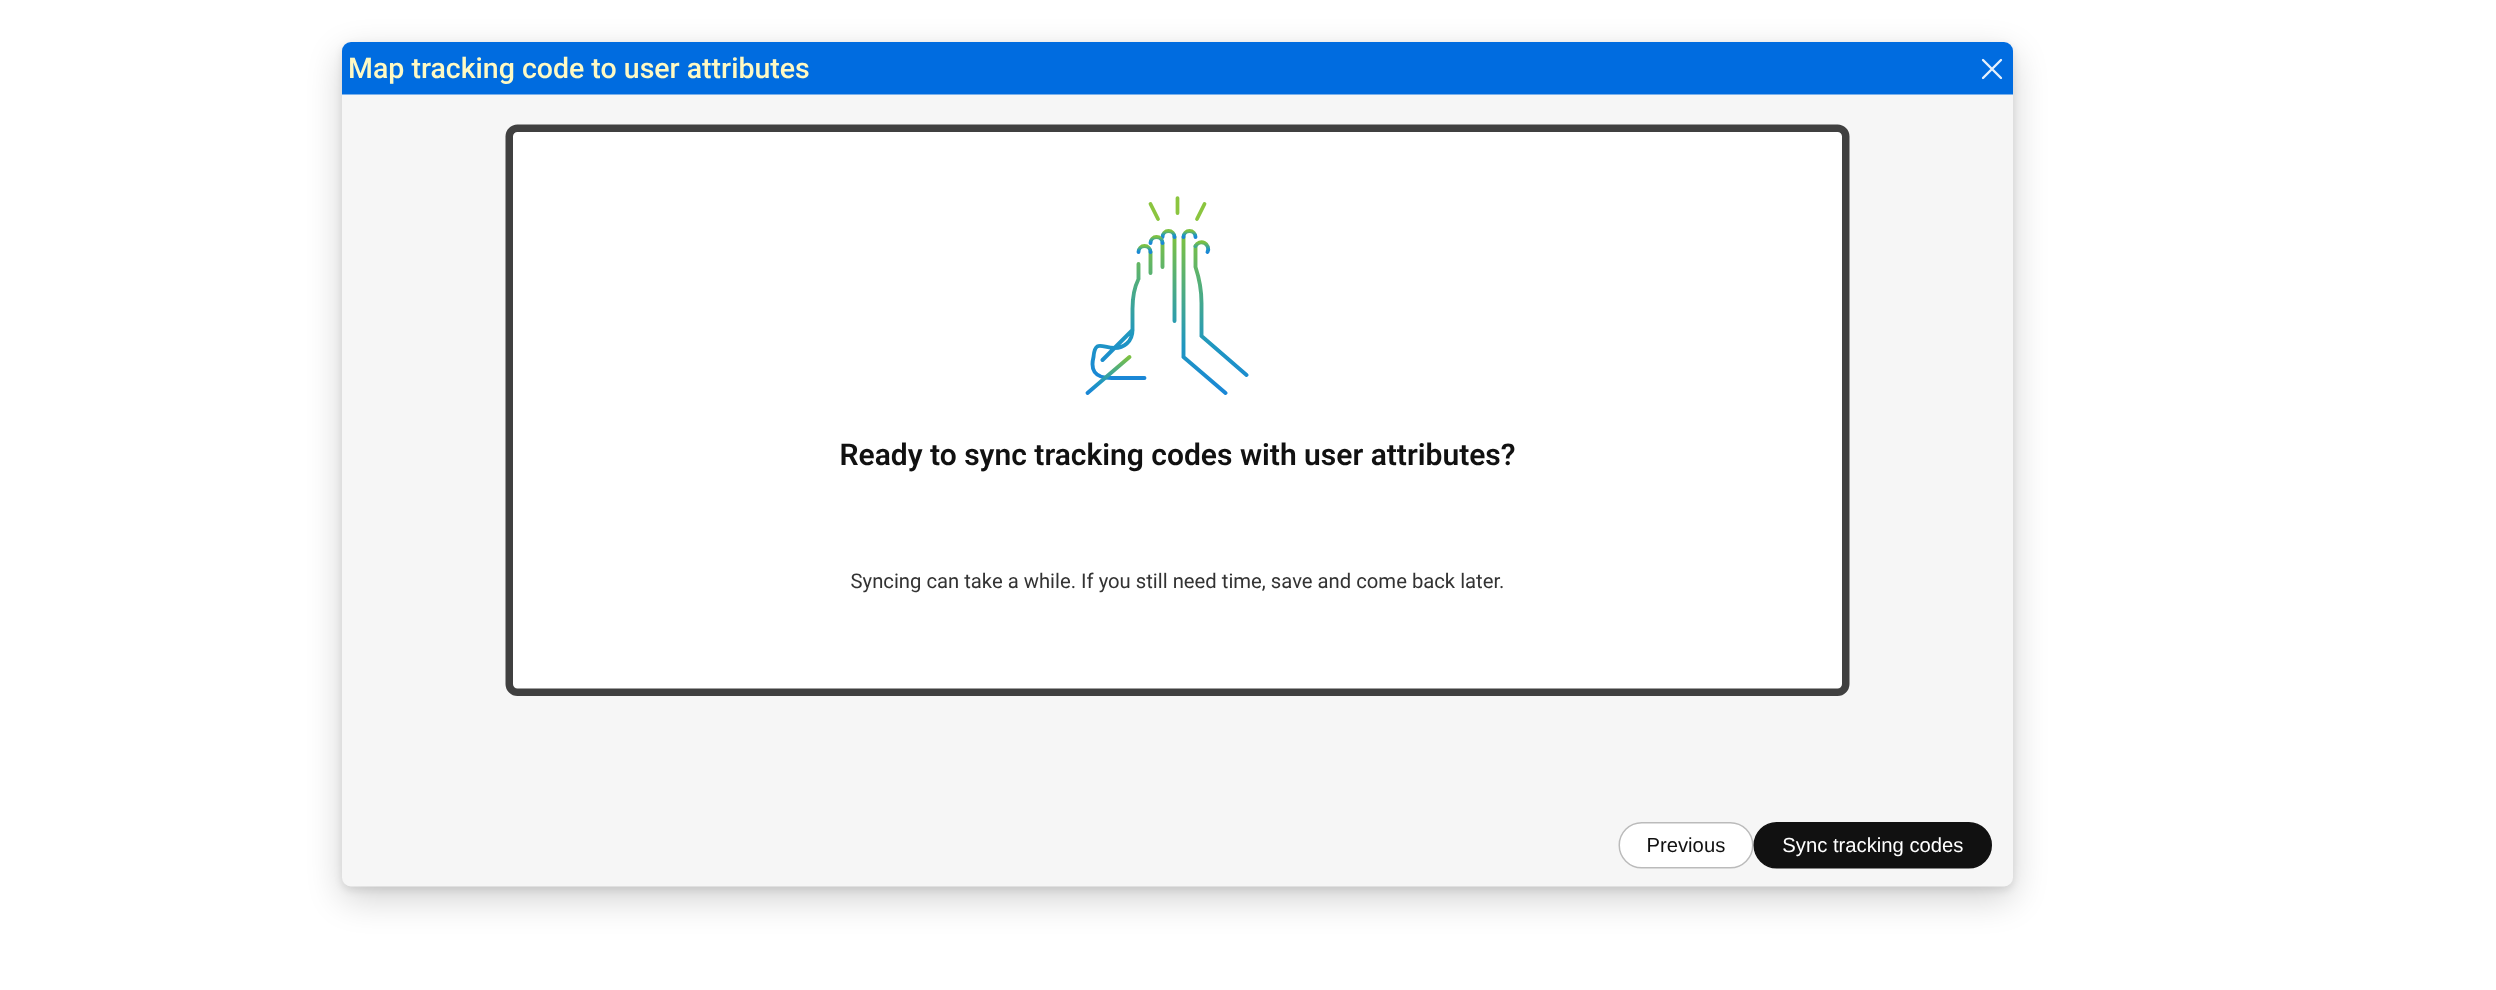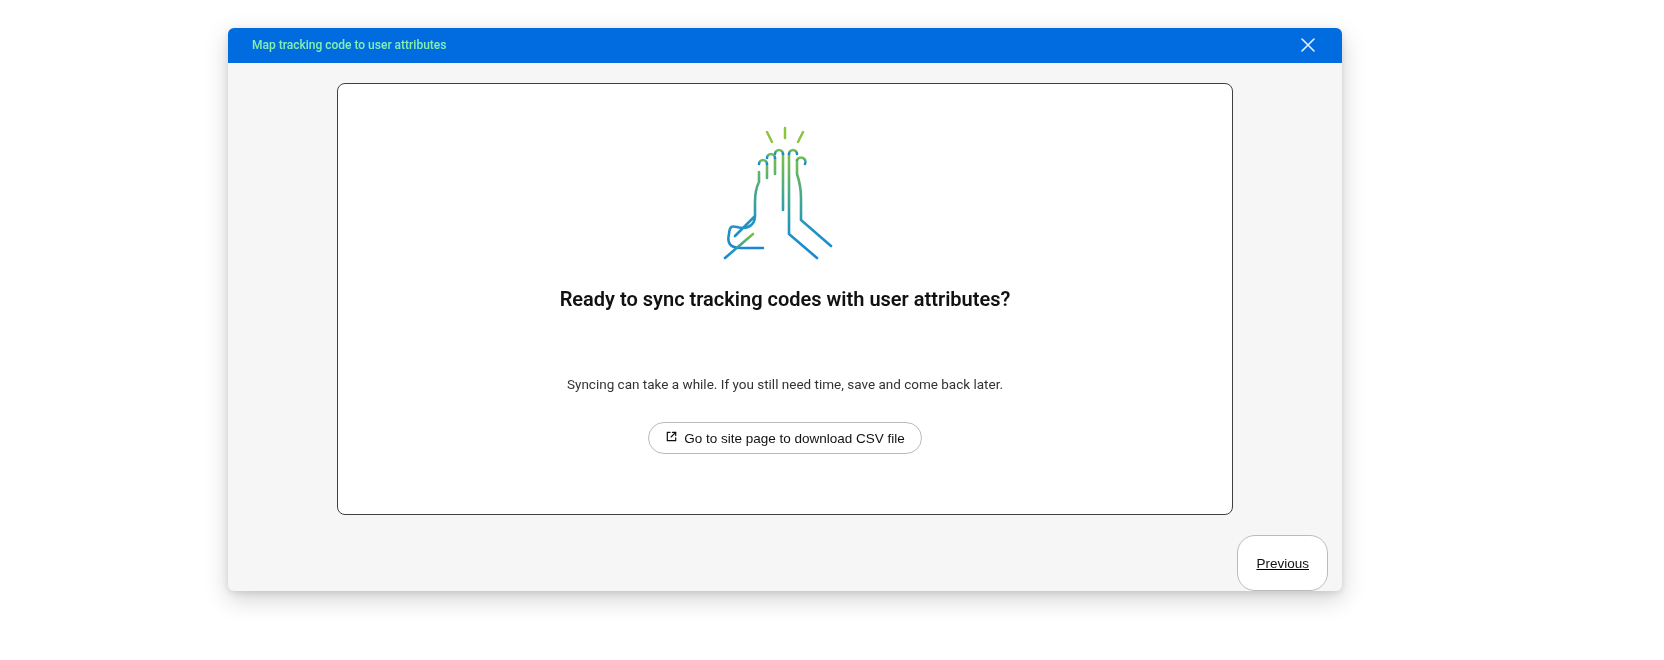--- a/index.html
+++ b/index.html
@@ -23,26 +23,26 @@
     background: #f6f6f6;
     border-radius: 6px;
     box-shadow: 0 8px 24px rgba(0,0,0,0.18), 0 2px 6px rgba(0,0,0,0.1);
     overflow: hidden;
     display: flex;
     flex-direction: column;
   }
   .titlebar {
     height: 35px;
     background: #006ce0;
-    color: #86efac;
+    color: #fef9c3;
     display: flex;
     align-items: center;
     justify-content: space-between;
-    padding: 0 24px;
-    font-size: 12px;
+    padding: 0 4px;
+    font-size: 19px;
     font-weight: 500;
   }
   .titlebar .close {
     width: 20px;
     height: 20px;
     display: flex;
     align-items: center;
     justify-content: center;
     cursor: pointer;
     color: #ffffff;
@@ -51,21 +51,21 @@
   .body {
     flex: 1;
     padding: 20px 0;
     display: flex;
     flex-direction: column;
     align-items: center;
   }
   .card {
     width: 896px;
     background: #ffffff;
-    border: 1px solid #404040;
+    border: 5px solid #404040;
     border-radius: 8px;
     padding: 40px 40px 60px 40px;
     display: flex;
     flex-direction: column;
     align-items: center;
   }
   .illus {
     width: 160px;
     height: 145px;
     margin-bottom: 18px;
@@ -97,23 +97,23 @@
     border: 1px solid #bbb;
     border-radius: 18px;
     background: #ffffff;
     font-size: 13.5px;
     color: #111;
     cursor: pointer;
   }
   .footer {
     height: 56px;
     display: flex;
+    align-items: center;
     justify-content: flex-end;
     padding: 0 14px;
-    text-decoration: underline;
   }
   .btn-secondary {
     padding: 7px 18px;
     border: 1px solid #bbb;
     border-radius: 18px;
     background: #ffffff;
     font-size: 13.5px;
     color: #111;
     cursor: pointer;
   }
@@ -197,30 +197,21 @@
           </g>
         </svg>
       </div>
 
       <div class="heading">Ready to sync tracking codes with user attributes?</div>
 
       <div class="desc">
         <p>Syncing can take a while. If you still need time, save and come back later.</p>
       </div>
 
-      <button class="csv-btn">
-        <span>
-          <svg width="13" height="13" viewBox="0 0 14 14" fill="none">
-            <path d="M5.5 2.5 H2.5 V11.5 H11.5 V8.5" stroke="#111" stroke-width="1.3" stroke-linecap="round" stroke-linejoin="round"></path>
-            <path d="M8 2.5 H11.5 V6" stroke="#111" stroke-width="1.3" stroke-linecap="round" stroke-linejoin="round"></path>
-            <path d="M11.5 2.5 L6.5 7.5" stroke="#111" stroke-width="1.3" stroke-linecap="round"></path>
-          </svg>
-        </span>
-        <span>Go to site page to download CSV file</span>
-      </button>
 
     </div>
   </div>
 
   <div class="footer">
     <button class="btn-secondary">Previous</button>
+    <button class="btn-primary">Sync tracking codes</button>
   </div>
 </div>
 
 </body></html>

